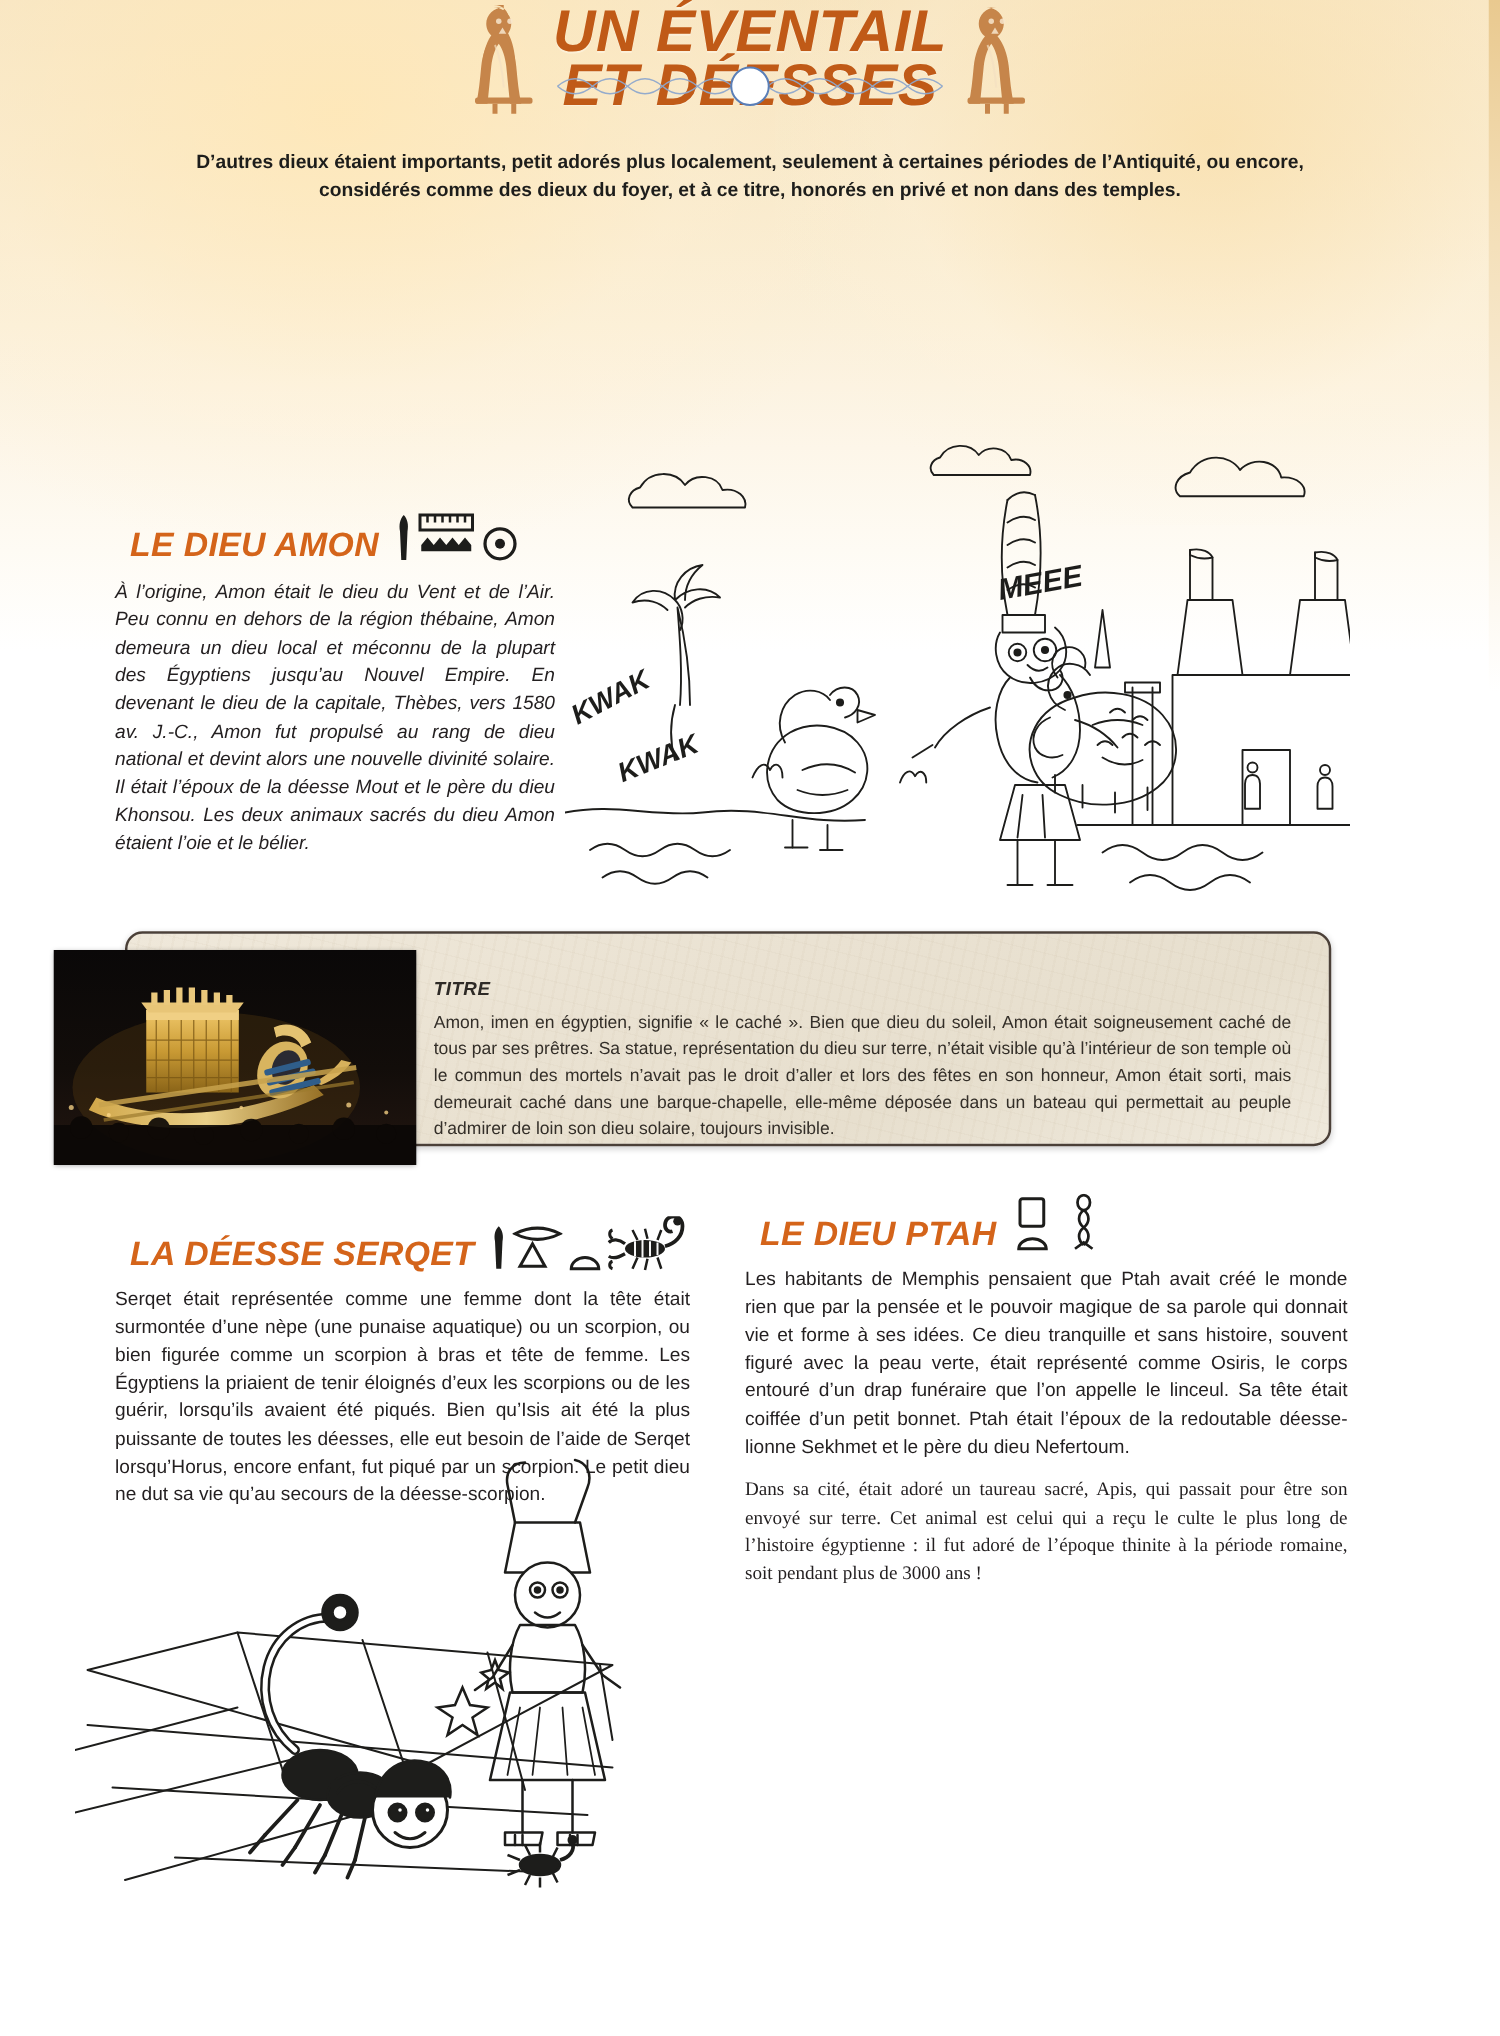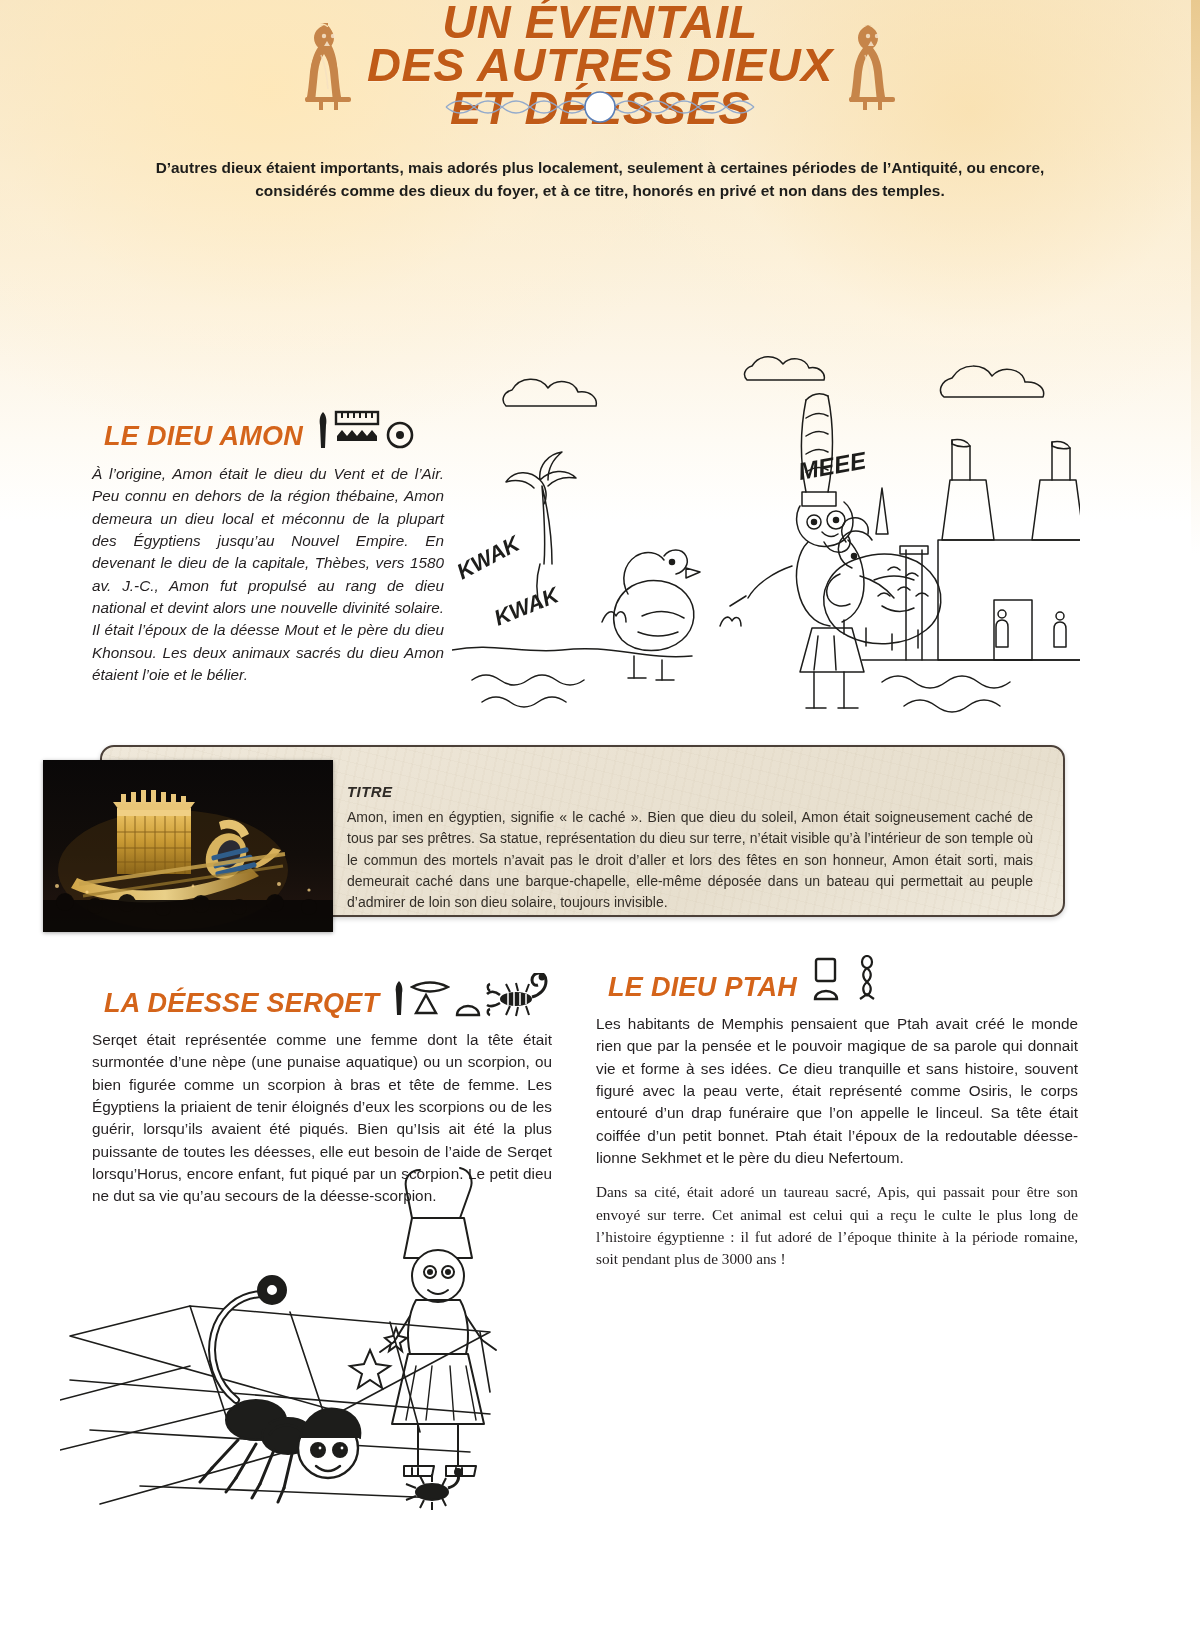--- a/index.html
+++ b/index.html
@@ -228,42 +228,41 @@
             <circle cx="27" cy="17" r="2.2"></circle>
             <circle cx="36" cy="17" r="2.2"></circle>
             <path d="M30 22l3 5h-6z"></path>
           </g>
           <path d="M24 36c4 9 6 22 7 34" stroke="#f4e0c2" stroke-width="1.6" fill="none" opacity=".7"></path>
         </svg>
       </span>
 
       <div class="title-lines">
         <div class="tl1">UN ÉVENTAIL</div>
-        <div class="tl2">DES AUTRES DIEUX</div>
         <div class="tl3">ET DÉESSES</div>
       </div>
 
       <span class="owl right">
         <svg viewBox="0 0 62 92" width="62" height="92">
           <g fill="#c6854a">
             <path d="M31 6c-8 0-14 6-14 13 0 4 2 8 5 10-5 6-8 15-9 24-1 11-2 21-4 30h9c1-10 2-20 3-30 1-8 3-14 6-18 3 4 5 10 6 18 1 10 2 20 3 30h9c-2-9-3-19-4-30-1-9-4-18-9-24 3-2 5-6 5-10 0-7-6-13-14-13z"></path>
             <rect x="8" y="78" width="46" height="5" rx="2"></rect>
             <path d="M22 83h4v8h-4zM37 83h4v8h-4z"></path>
           </g>
           <g fill="#f7e6cd" opacity=".85">
             <circle cx="27" cy="17" r="2.2"></circle>
             <circle cx="36" cy="17" r="2.2"></circle>
             <path d="M30 22l3 5h-6z"></path>
           </g>
           <path d="M24 36c4 9 6 22 7 34" stroke="#f4e0c2" stroke-width="1.6" fill="none" opacity=".7"></path>
         </svg>
       </span>
     </div>
 
-    <div class="subtitle">D’autres dieux étaient importants, mais adorés plus localement, seulement à certaines périodes de l’Antiquité, ou encore, considérés comme des dieux du foyer, et à ce titre, honorés en privé et non dans des temples.</div>
+    <div class="subtitle">D’autres dieux étaient importants, petit adorés plus localement, seulement à certaines périodes de l’Antiquité, ou encore, considérés comme des dieux du foyer, et à ce titre, honorés en privé et non dans des temples.</div>
   </div>
 
   <div class="amon-col">
     <div class="sec-head">
       <div class="sec-title">LE DIEU AMON</div>
       <div class="glyphs">
         <svg width="12" height="40" viewBox="0 0 12 40">
           <path d="M6 2c3 3 4 8 3 13l-1 23H4L3 15C2 10 3 5 6 2z" fill="#1d1d1b"></path>
         </svg>
         <svg width="46" height="42" viewBox="0 0 46 42">

